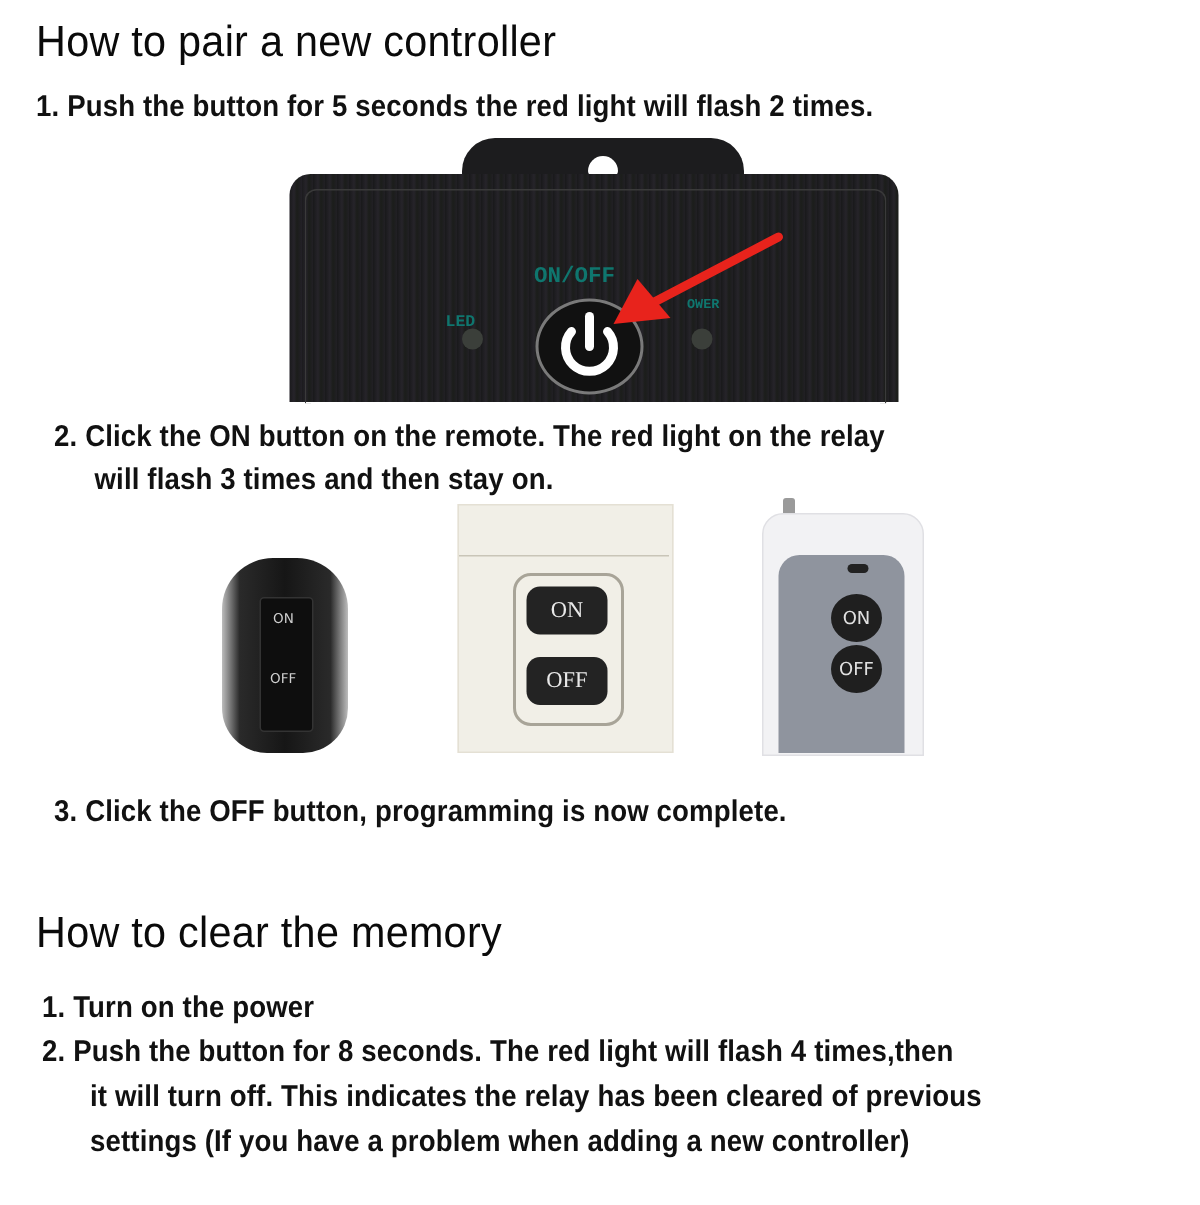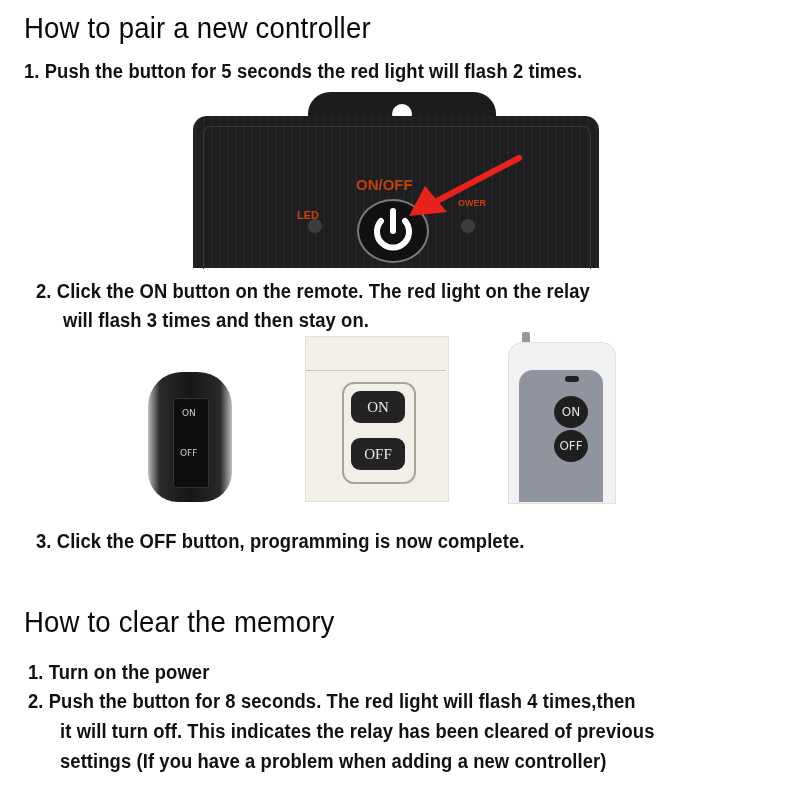--- a/index.html
+++ b/index.html
@@ -7,21 +7,21 @@
   .abs{position:absolute;}
   .h1{font-size:29px;font-weight:normal;letter-spacing:0.2px;transform:scaleX(0.95);transform-origin:left;color:#0a0a0a;}
   .step{font-size:20px;font-weight:bold;letter-spacing:0.1px;color:#111;white-space:nowrap;transform:scaleX(0.92);transform-origin:left;}
   .step .num{display:inline-block;}
   
   .relay-tab{left:308px;top:92px;width:188px;height:40px;background:#1c1c1e;border-radius:22px 22px 0 0;}
   .relay-hole{left:392px;top:104px;width:20px;height:14px;background:#fff;border-radius:10px 10px 4px 4px;}
   .relay-body{left:193px;top:116px;width:406px;height:152px;background:
      repeating-linear-gradient(90deg,#1a1a1c 0px,#26242a 3px,#1b1d1a 5px,#222026 8px);border-radius:14px 14px 0 0;}
   .relay-inner{left:203px;top:126px;width:386px;height:142px;border:1px solid #3a3a3a;border-bottom:none;border-radius:8px 8px 0 0;}
-  .relay-label{color:#c2410c;font-weight:bold;font-family:Liberation Sans, sans-serif;}
+  .relay-label{color:#0f766e;font-weight:bold;font-family:Liberation Mono, monospace;}
   .led-dot{width:14px;height:14px;border-radius:50%;background:#3b3f3a;}
   .power-btn{left:357px;top:199px;width:72px;height:64px;border-radius:50%;background:#111;border:2px solid #7a7a7a;box-sizing:border-box;}
   
   .remote1{left:148px;top:372px;width:84px;height:130px;border-radius:34px 34px 30px 30px;background:linear-gradient(90deg,#bdbdbd,#2a2a2a 14%,#161616 50%,#2a2a2a 86%,#bdbdbd);}
   .r1-panel{left:173px;top:398px;width:34px;height:88px;background:#0e0e0e;border:1px solid #333;border-radius:3px;}
   .r1-txt{color:#cfcfcf;font-size:9px;font-family:"DejaVu Sans",sans-serif;}
   .remote2{left:305px;top:336px;width:142px;height:164px;background:#f1efe7;border:1px solid #e4e0d4;}
   .r2-line{left:306px;top:370px;width:140px;height:1px;background:#c9c5b8;}
   .r2-frame{left:342px;top:382px;width:70px;height:98px;border:2px solid #a8a498;border-radius:12px;}
   .r2-btn{width:54px;height:32px;background:#232323;border-radius:9px;color:#e8e8e8;font-family:"Liberation Serif",serif;font-size:15px;display:flex;align-items:center;justify-content:center;}

